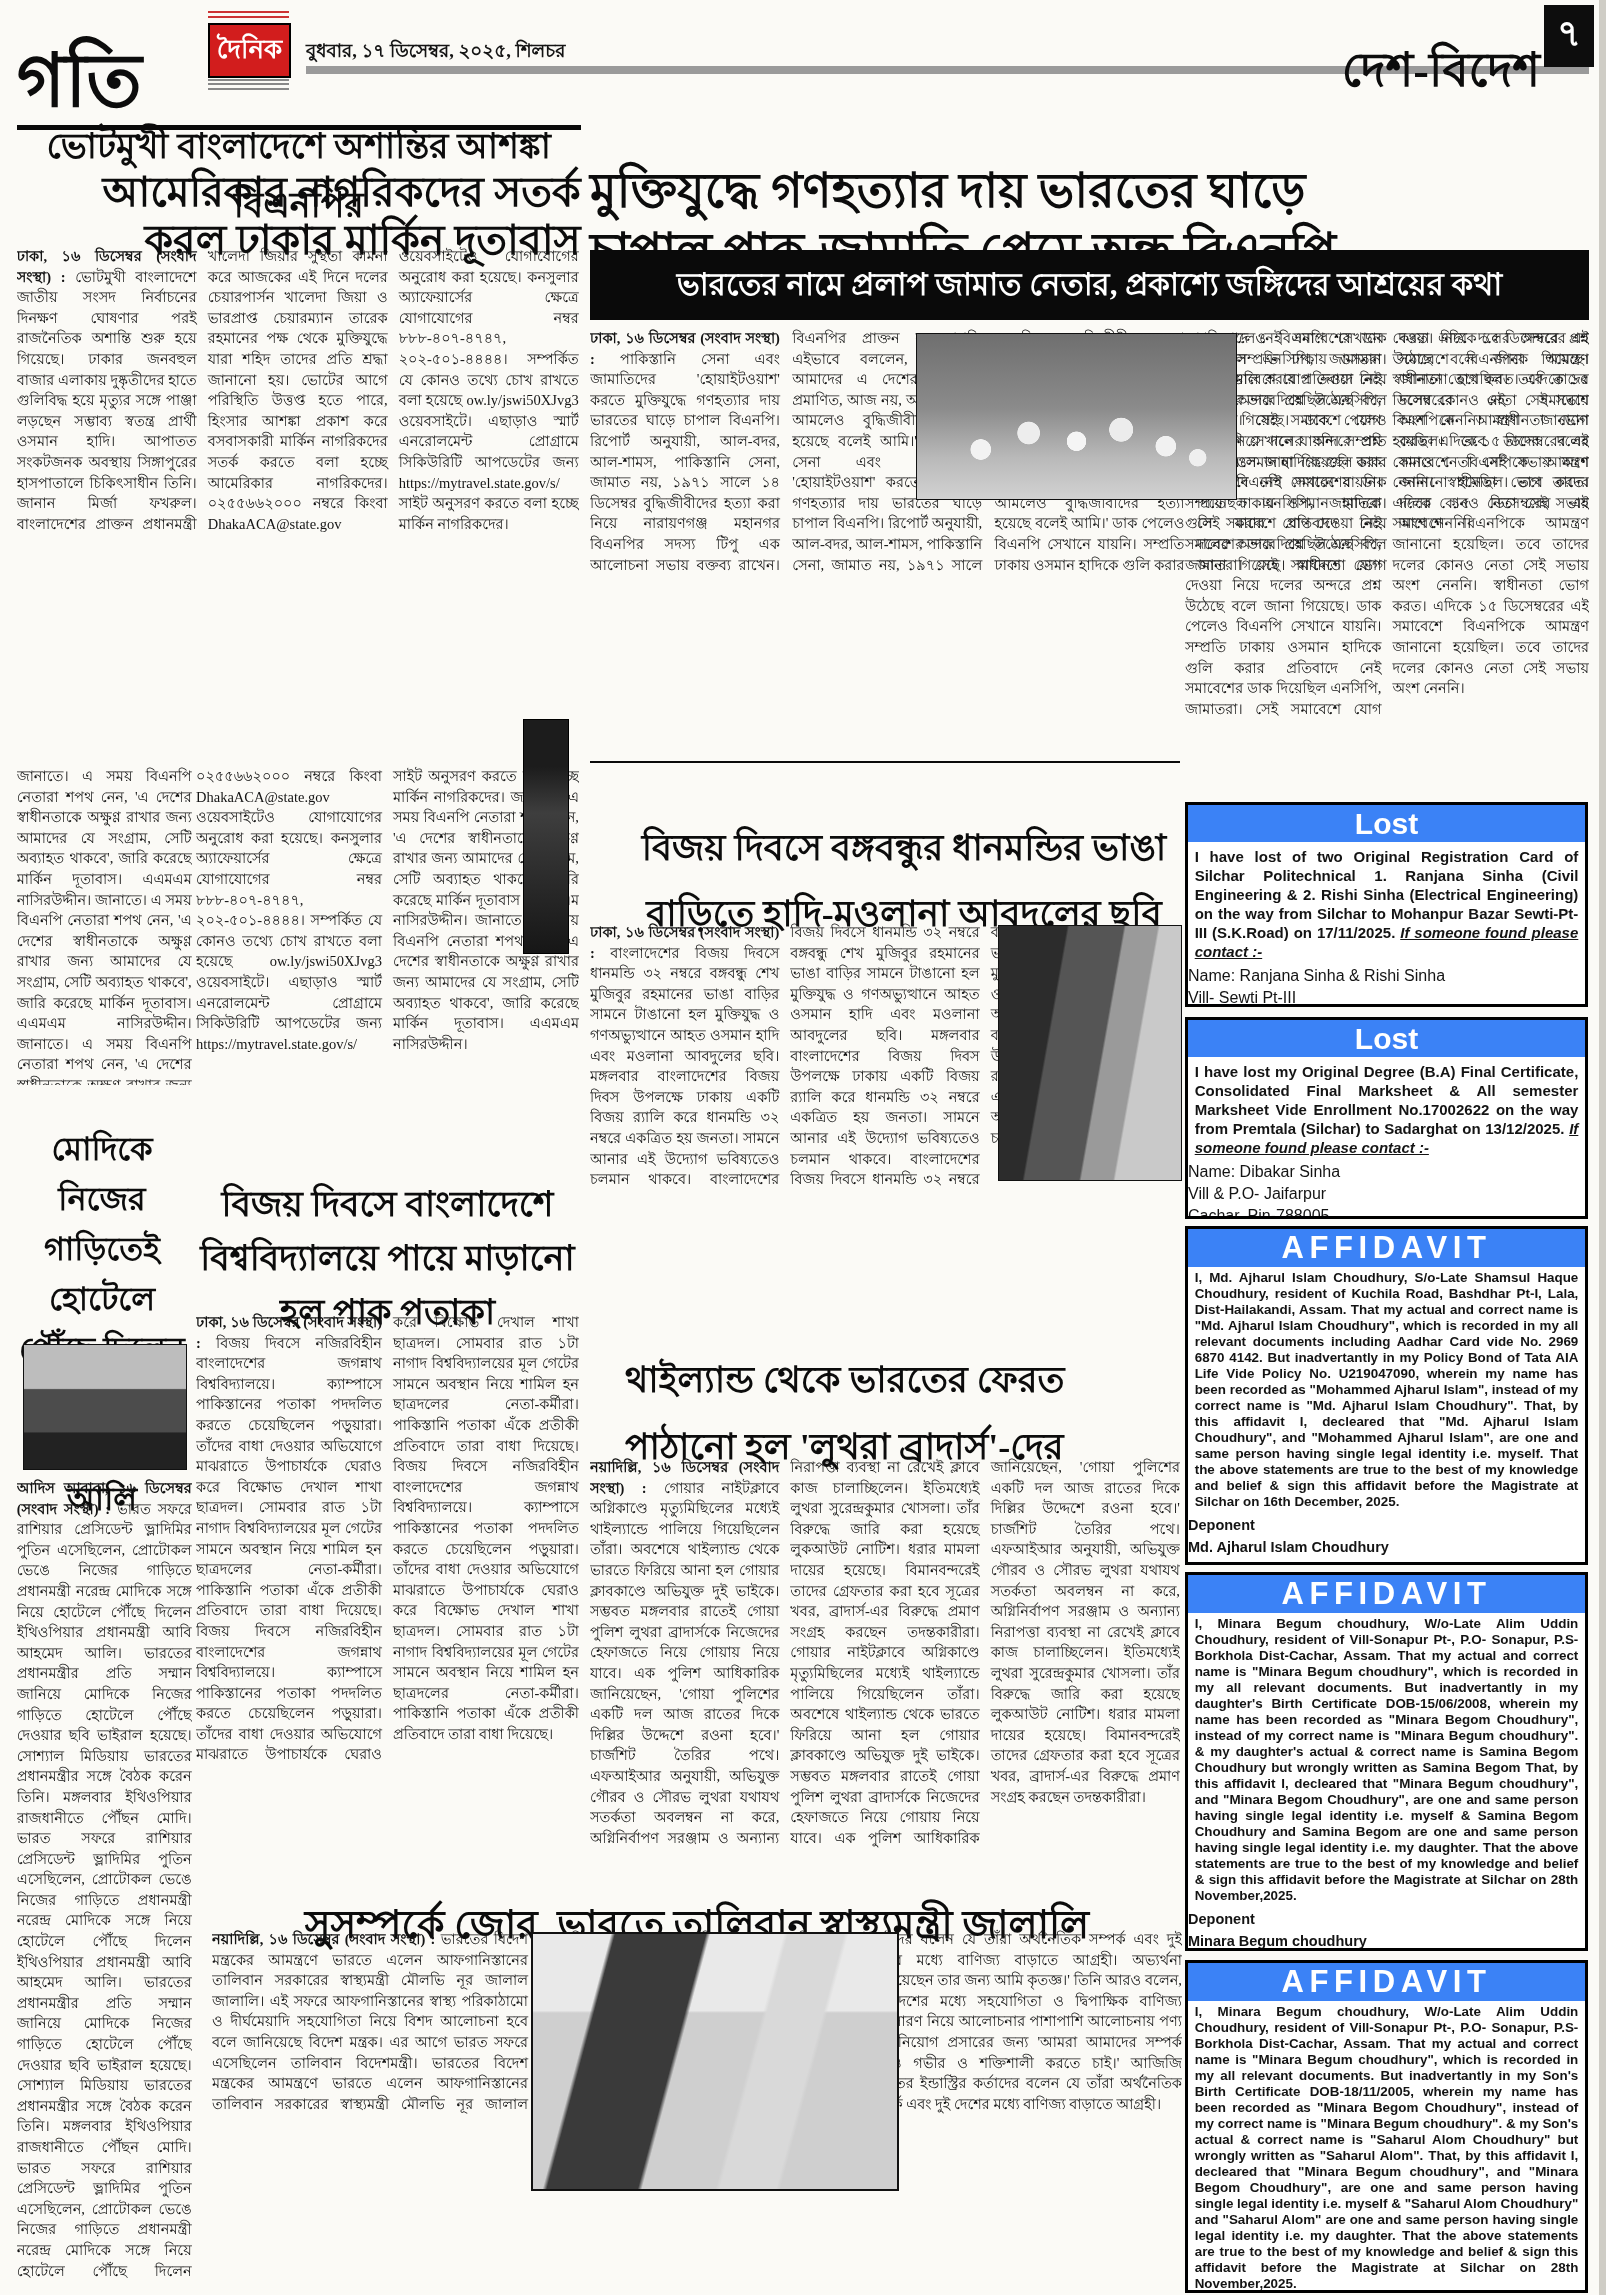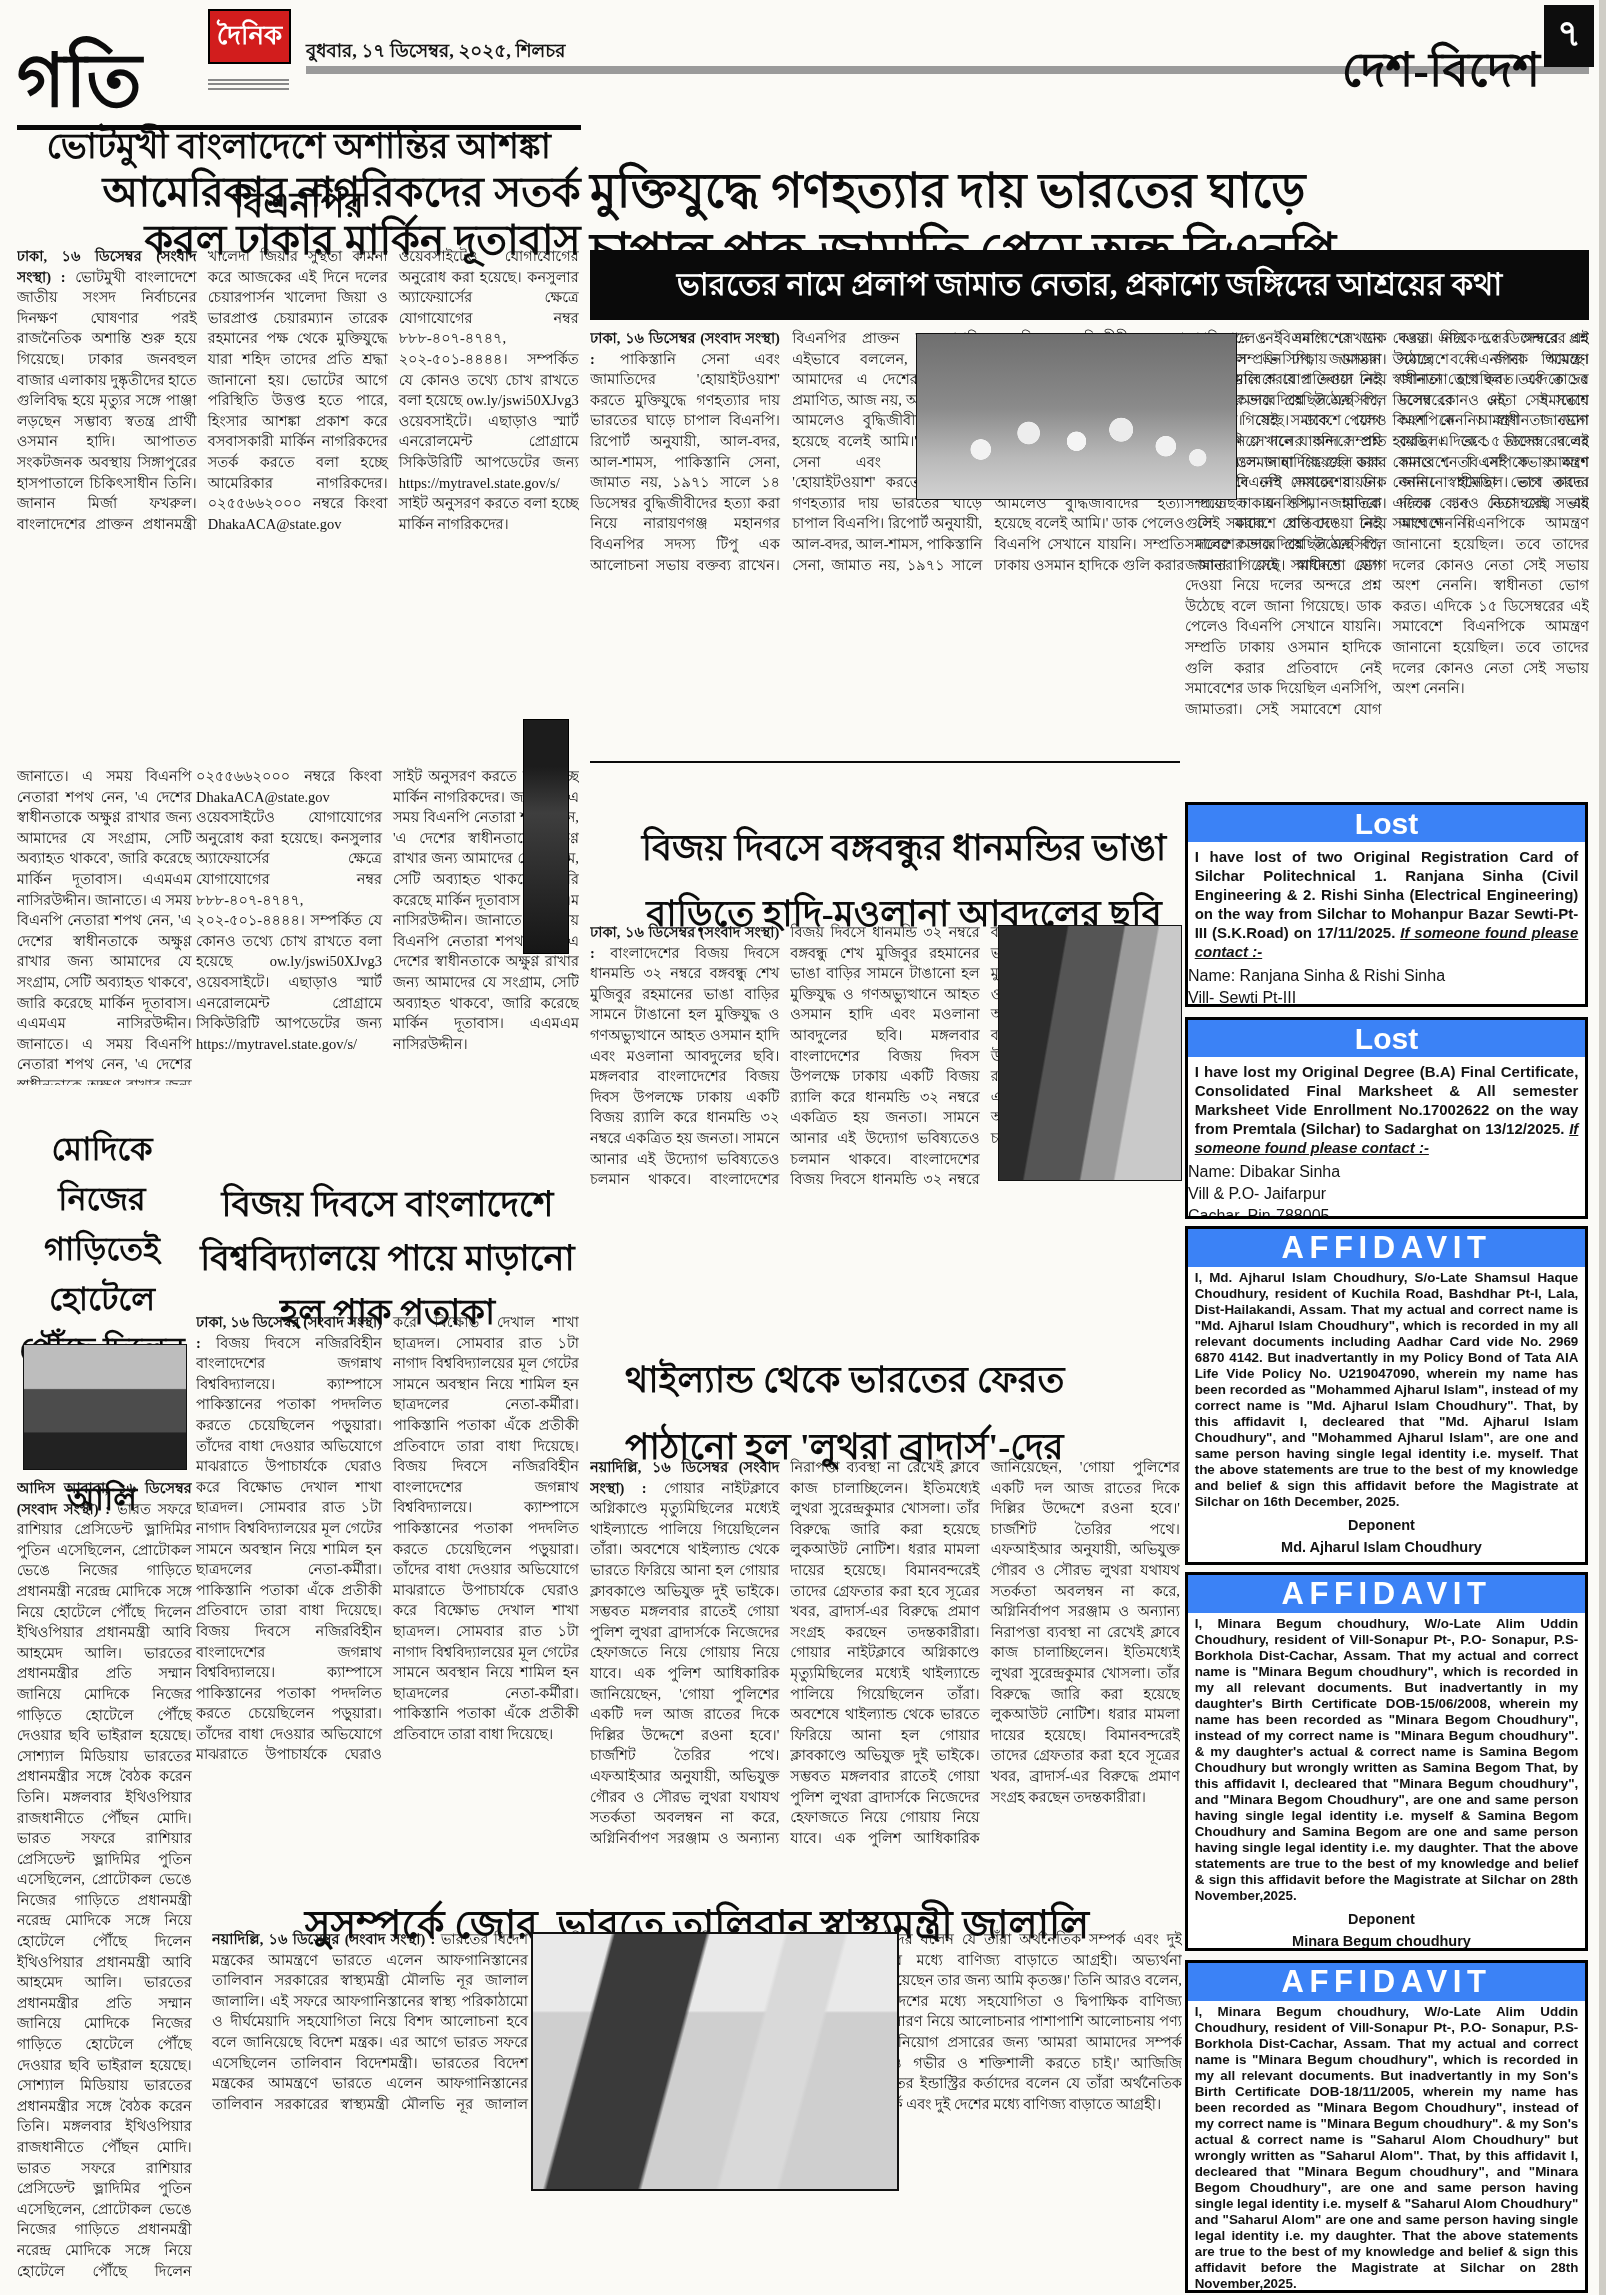--- a/index.html
+++ b/index.html
@@ -33,38 +33,38 @@
      border:1.1px solid #000;z-index:3;}
   .noticebox{border:3.3px solid #000;background:#fff;box-sizing:border-box;overflow:hidden;
      font-family:"Liberation Sans","DejaVu Sans",sans-serif;z-index:4;}
   .notice-titlebar{background:#3b82f6;color:#fff;text-align:center;font-weight:900;}
   .lost-title{font-size:30px;line-height:37px;}
   .aff-title{font-size:31px;line-height:38px;letter-spacing:5.6px;}
   .notice-body{padding:4.5px 6.7px;font-size:15px;line-height:19px;text-align:justify;font-weight:600;}
   .aff-body{padding:3.3px 6.7px;font-size:13.4px;line-height:16px;text-align:justify;font-weight:600;}
   .contact-label{font-style:italic;text-decoration:underline;font-weight:700;display:inline;}
   .contact-line{text-align:left;font-weight:400;font-size:16px;line-height:22px;}
-  .deponent{ text-align:center;font-weight:900;font-size:14.5px;line-height:18px;padding:2.2px 10px 4.5px 0;}
+  .deponent{ text-align:left;font-weight:900;font-size:14.5px;line-height:18px;padding:2.2px 10px 4.5px 0;}
   .barrule{background:#0a0a0a;}
   .grayrule{background:#9a9a9a;}
   .redbox{background:#d21d1d;border:2.2px solid #000;color:#fff;display:flex;align-items:center;justify-content:center;
      font-weight:900;box-sizing:border-box;}
   .pagebox{background:#0d0d0d;color:#fff;display:flex;align-items:center;justify-content:center;font-weight:900;}
   .smudge{background:repeating-linear-gradient(180deg,#c33 0 2.2px,transparent 2.2px 5px);}
   .smudge2{background:repeating-linear-gradient(180deg,#888 0 1.7px,transparent 1.7px 4.5px);}
   .edge{background:#cfcdc6;}
 </style>
 </head>
 <body>
 
 <div class="page">
 
   <div class="abs benhead" style="left:16.7px;top:5.6px;width:184px;height:81px;font-size:74px;line-height:81px;">গতি </div>
   <div class="abs smudge" style="left:208px;top:11px;width:81px;height:7.8px;"></div>
-  <div class="abs redbox" style="left:208px;top:9px;width:83px;height:55px;font-size:26px;">দৈনিক </div>
+  <div class="abs redbox" style="left:208px;top:23px;width:83px;height:55px;font-size:26px;">দৈনিক </div>
   <div class="abs smudge2" style="left:208px;top:79px;width:81px;height:13.4px;"></div>
   <div class="abs" style="left:306px;top:37px;width:424px;height:27px;font-size:18.4px;font-weight:700;">বুধবার, ১৭ ডিসেম্বর, ২০২৫, শিলচর </div>
   <div class="abs grayrule" style="left:306px;top:66px;width:1283px;height:7.8px;"></div>
   <div class="abs benhead" style="left:1261px;top:4.5px;width:279px;height:61px;font-size:47px;line-height:60px;text-align:right;">দেশ-বিদেশ </div>
   <div class="abs pagebox" style="left:1544px;top:4.5px;width:50px;height:62px;font-size:37px;">৭ </div>
   <div class="abs edge" style="left:1599px;top:0;width:7.8px;height:2295px;"></div>
 
   <div class="abs benhead" style="left:16.7px;top:84px;width:564px;height:37px;font-size:35px;text-align:center;">ভোটমুখী বাংলাদেশে অশান্তির আশঙ্কা বিএনপির </div>
   <div class="abs barrule" style="left:16.7px;top:125px;width:564px;height:4.5px;"></div>
   <div class="abs benhead" style="left:16.7px;top:133px;width:564px;height:109px;font-size:41px;line-height:48px;text-align:right;">আমেরিকার নাগরিকদের সতর্ক করল ঢাকার মার্কিন দূতাবাস </div>

